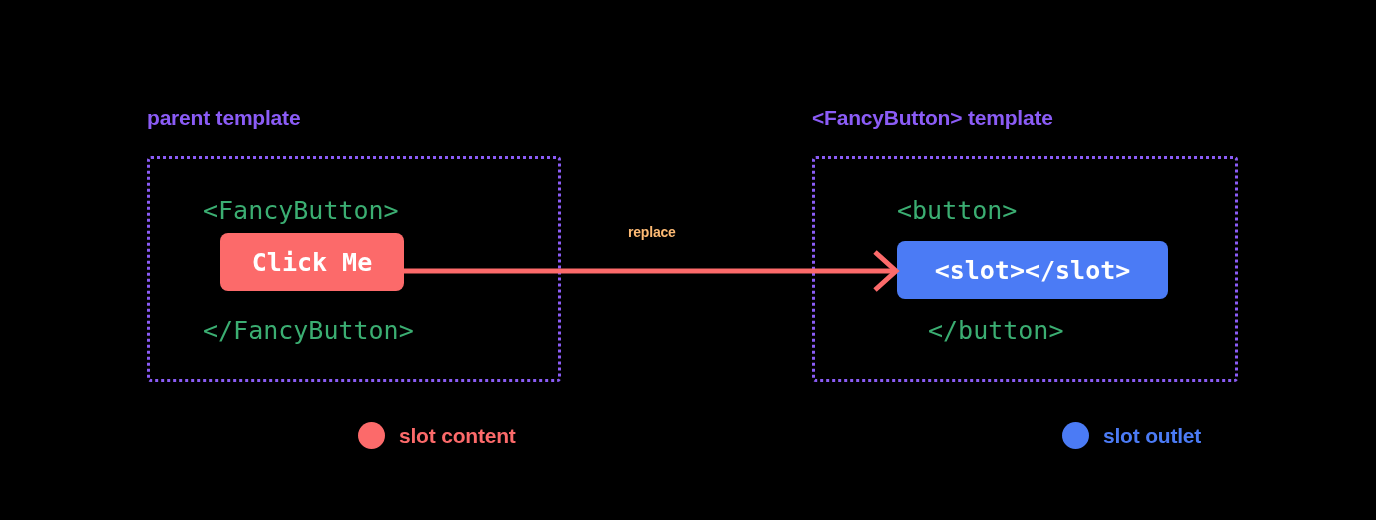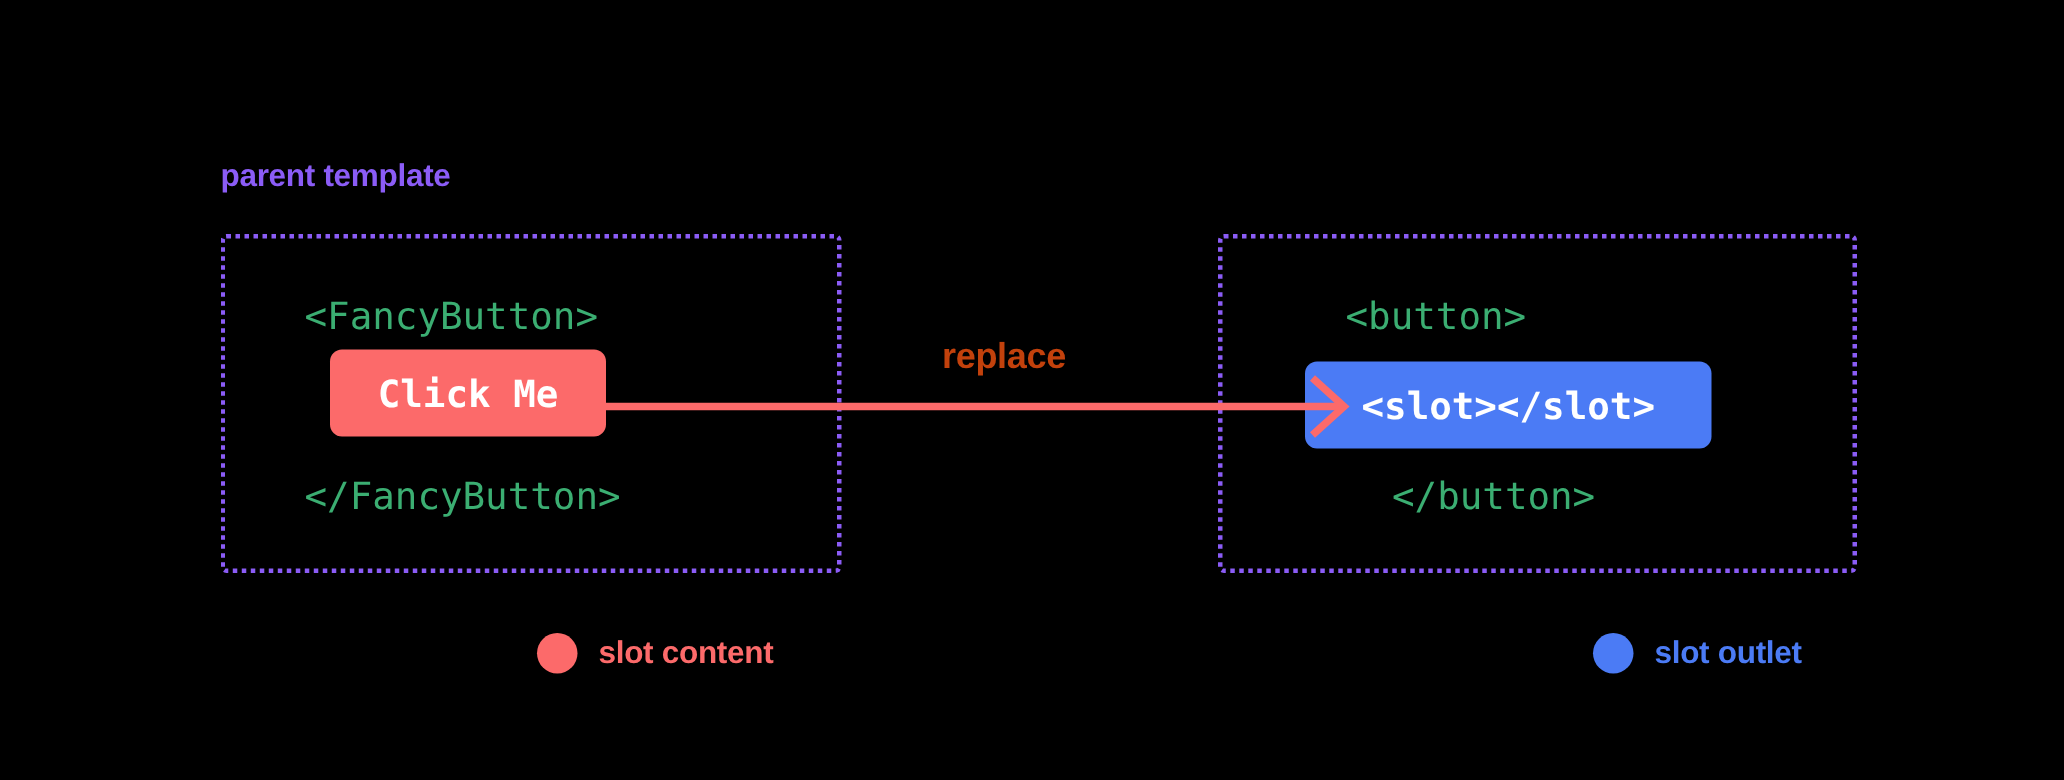--- a/index.html
+++ b/index.html
@@ -78,21 +78,21 @@
     box-sizing: border-box;
   }
   #chip-click {
     left: 220px;
     top: 212px;
     width: 184px;
     height: 58px;
     background: #FC6A6A;
   }
   #chip-slot {
-    left: 870px;
+    left: 897px;
     top: 220px;
     width: 271px;
     height: 58px;
     background: #4B7BF5;
   }
 
   
   #arrow-svg {
     position: absolute;
     left: 400px;
@@ -101,23 +101,23 @@
     height: 44px;
     overflow: visible;
   }
 
   #replace-label {
     position: absolute;
     left: 628px;
     top: 203px;
     font-family: "Liberation Sans", sans-serif;
     font-weight: bold;
-    font-size: 24px;
+    font-size: 14px;
     letter-spacing: -0.2px;
-    color: #c2410c;
+    color: #fdba74;
     white-space: pre;
   }
 
   
   .legend-item {
     position: absolute;
     display: flex;
     align-items: center;
     gap: 14px;
     top: 401px;
@@ -153,20 +153,21 @@
 
   <div id="panel-parent" class="panel">
   </div>
 
   <div id="parent-open" class="code-line">&lt;FancyButton&gt;</div>
 
   <div id="chip-click" class="chip">Click Me</div>
 
   <div id="parent-close" class="code-line">&lt;/FancyButton&gt;</div>
 
+  <div id="title-fancy" class="panel-title">&lt;FancyButton&gt; template</div>
 
   <div id="panel-fancy" class="panel">
   </div>
 
   <div id="fancy-open" class="code-line">&lt;button&gt;</div>
 
   <div id="chip-slot" class="chip">&lt;slot&gt;&lt;/slot&gt;</div>
 
   <div id="fancy-close" class="code-line">&lt;/button&gt;</div>
 

